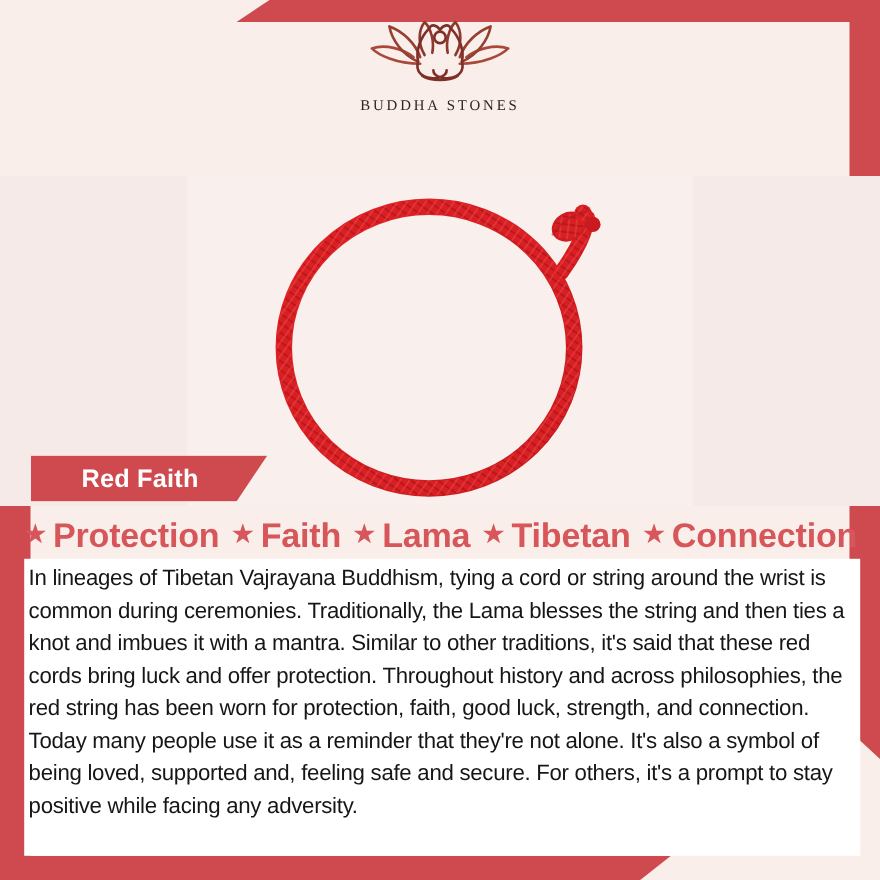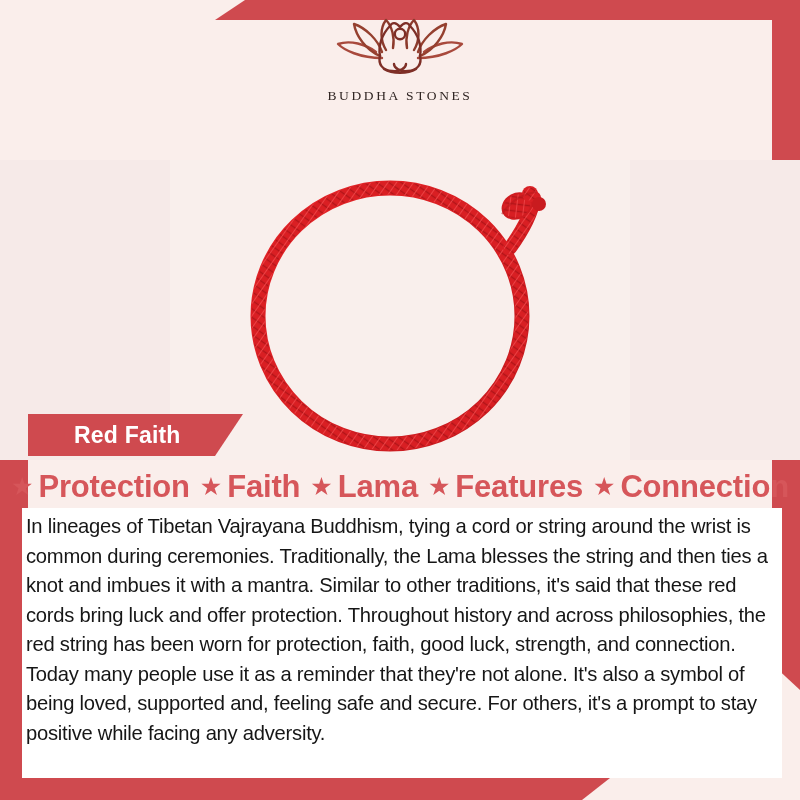--- a/index.html
+++ b/index.html
@@ -281,21 +281,21 @@
     <div class="feature">
       <span class="star">★</span>
       <span class="feature-label">Faith</span>
     </div>
     <div class="feature">
       <span class="star">★</span>
       <span class="feature-label">Lama</span>
     </div>
     <div class="feature">
       <span class="star">★</span>
-      <span class="feature-label">Features</span>
+      <span class="feature-label">Tibetan</span>
     </div>
     <div class="feature">
       <span class="star">★</span>
       <span class="feature-label">Connection</span>
     </div>
   </div>
 
   <div id="body-panel">
     <p id="body-text">In lineages of Tibetan Vajrayana Buddhism, tying a cord or string around the wrist is common during ceremonies. Traditionally, the Lama blesses the string and then ties a knot and imbues it with a mantra. Similar to other traditions, it's said that these red cords bring luck and offer protection. Throughout history and across philosophies, the red string has been worn for protection, faith, good luck, strength, and connection. Today many people use it as a reminder that they're not alone. It's also a symbol of being loved, supported and, feeling safe and secure. For others, it's a prompt to stay positive while facing any adversity.</p>
   </div>

